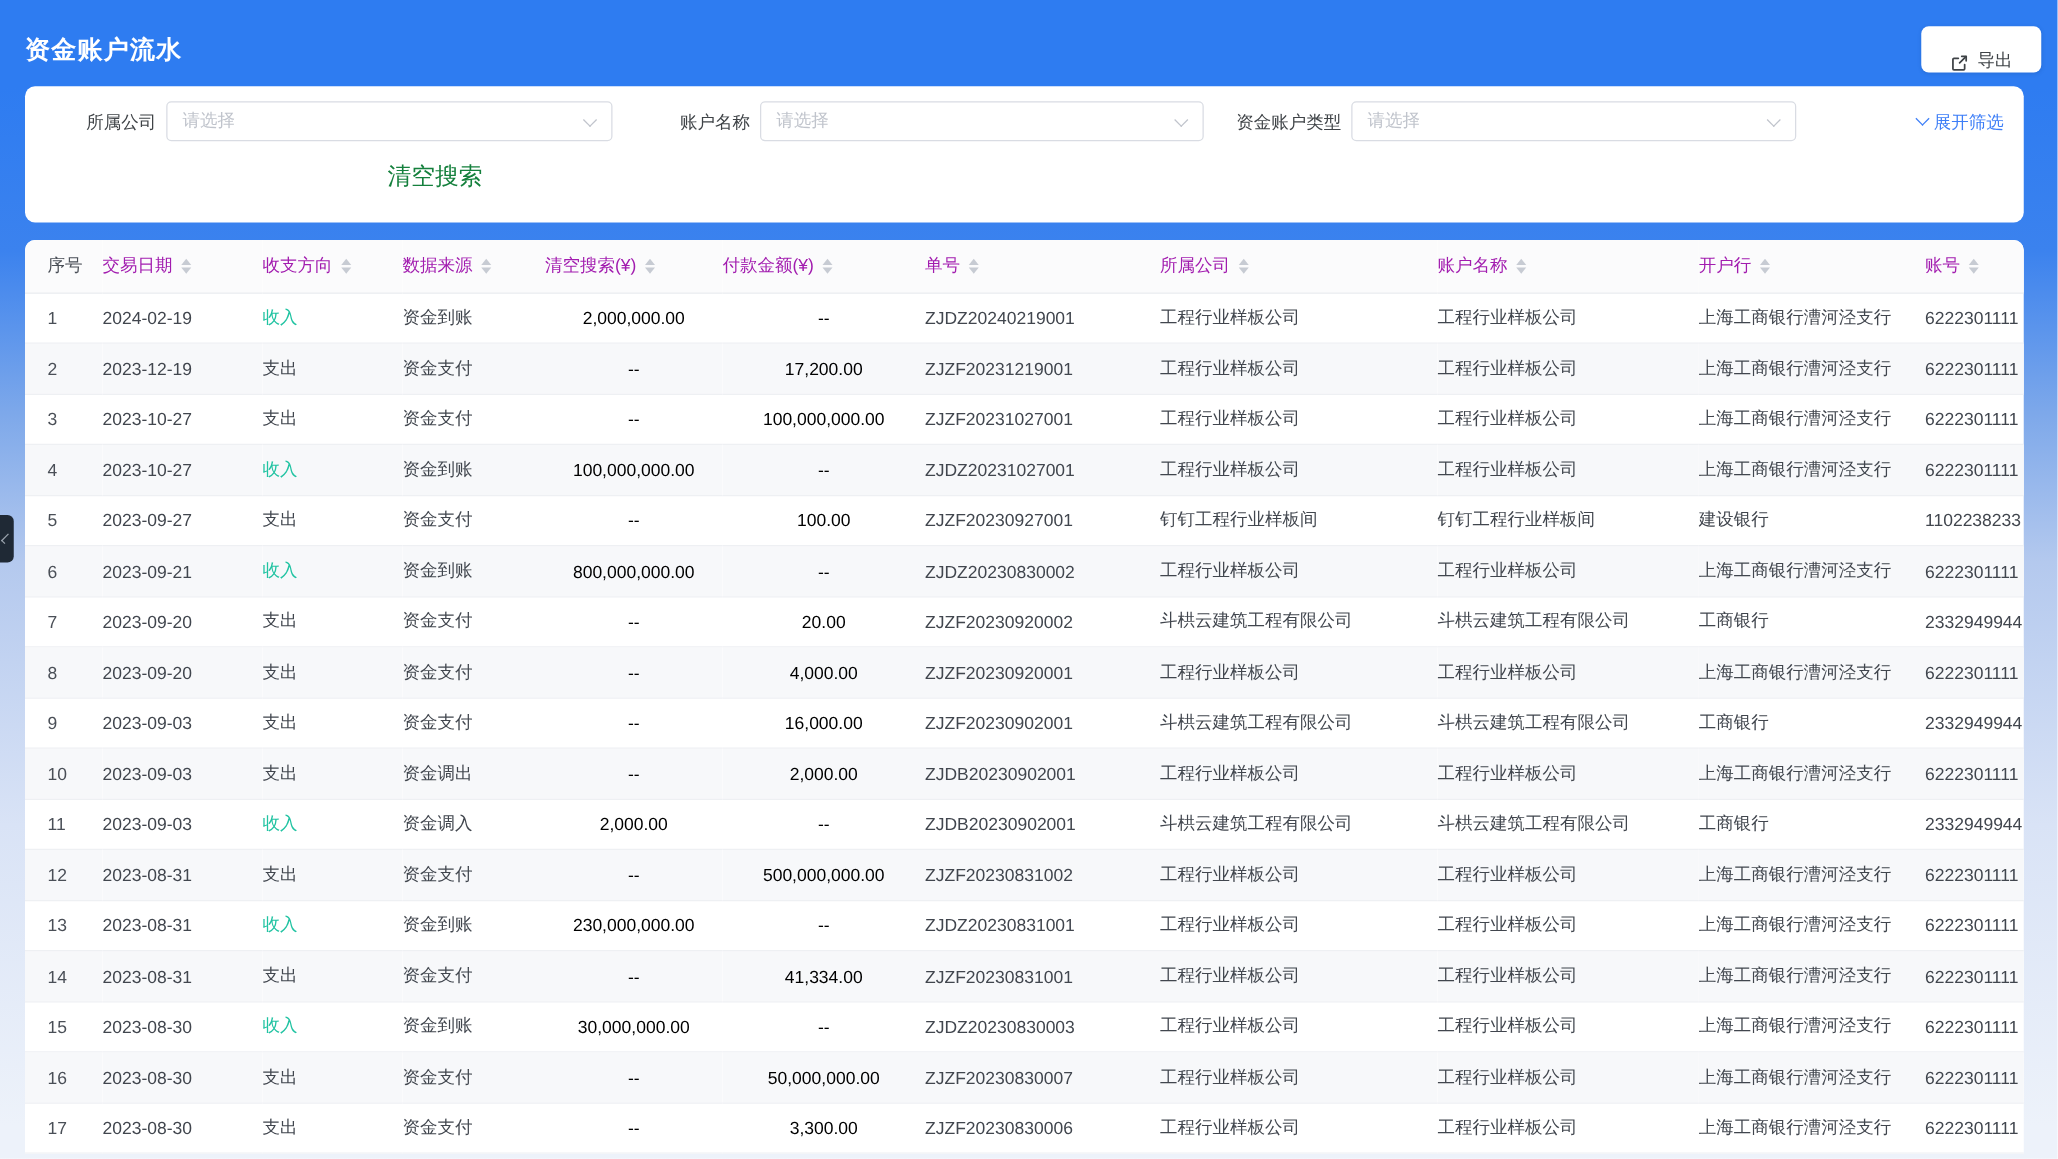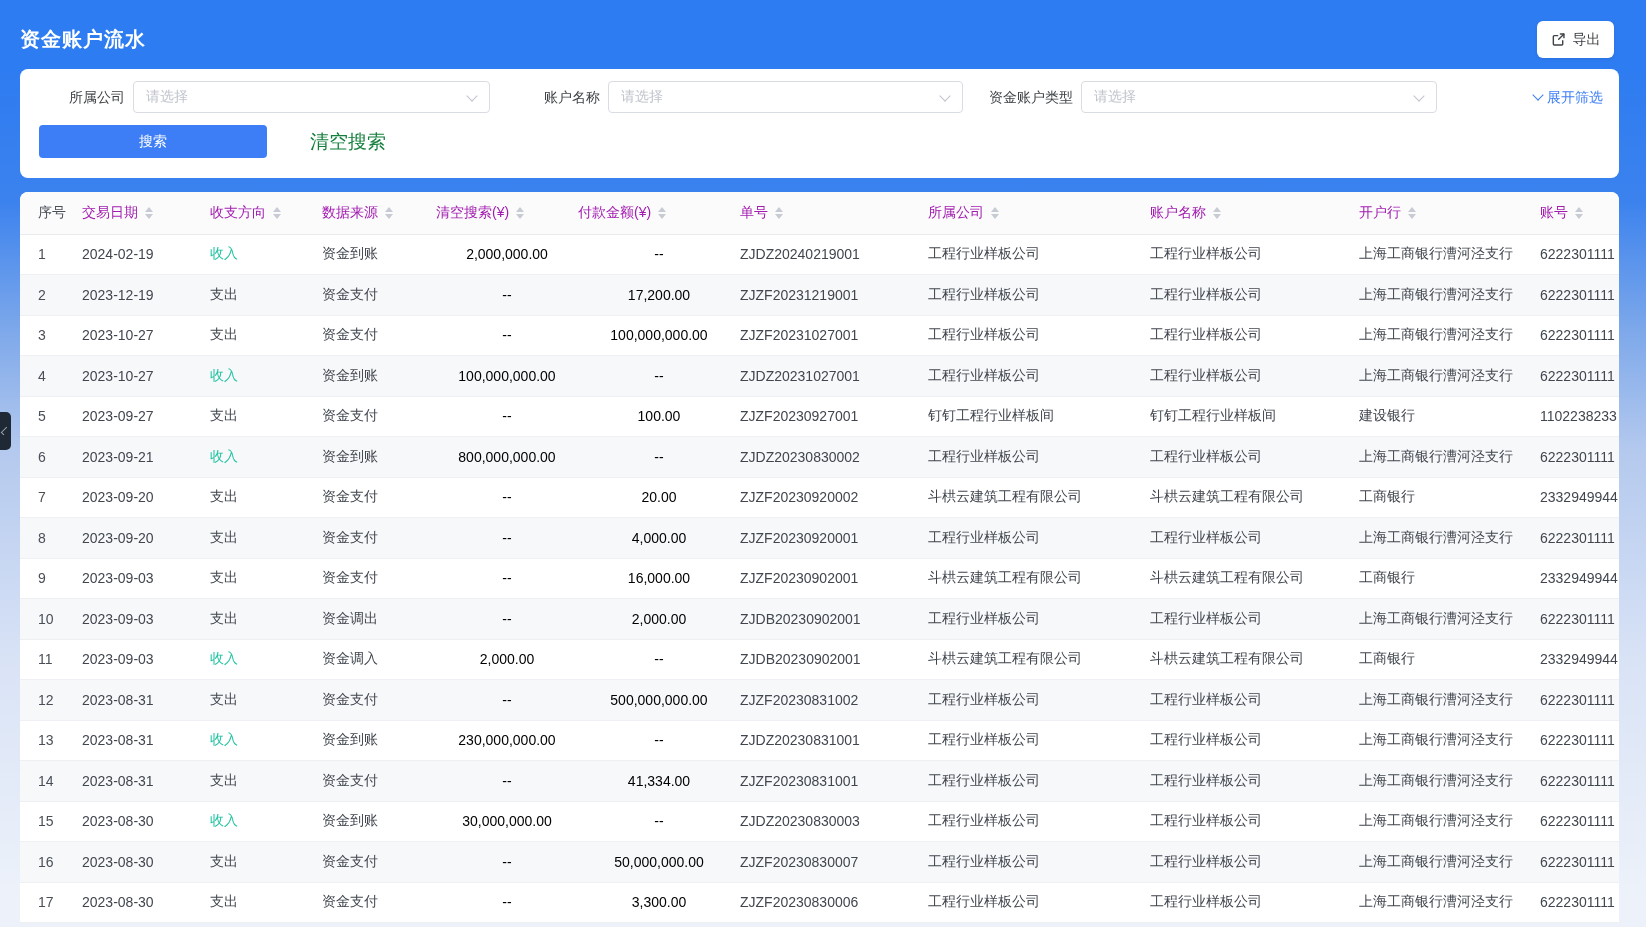--- a/index.html
+++ b/index.html
@@ -8,23 +8,23 @@
     font-family:"Liberation Sans","DejaVu Sans",sans-serif;
     font-size:14px; color:#3f4347; position:relative;
     background:linear-gradient(180deg,#2e7cf1 0px,#2e7cf1 70px,#3b82ee 200px,#7da8ea 330px,#b4c9ee 450px,#d9e3f6 660px,#edf2fa 900px);
   }
   
   .page-title {
     position:absolute; left:20px; top:26px;
     color:#ffffff; font-size:20px; font-weight:700; letter-spacing:1px;
   }
   .export-btn {
-    position:absolute; left:1537px; top:21px; width:77px; height:37px;
+    position:absolute; left:1537px; top:21px; width:96px; height:37px;
     background:#ffffff; border:none; border-radius:6px; cursor:pointer;
-    display:flex; align-items:center; justify-content:center; gap:7px;
+    display:flex; align-items:flex-end; justify-content:center; gap:7px;
     font-size:14px; color:#3f4347; box-shadow:0 1px 3px rgba(21,61,125,.18);
   }
   .export-btn svg { display:block; }
   
   .filter-card {
     position:absolute; left:20px; top:69px; width:1599px; height:109px;
     background:#ffffff; border-radius:8px;
   }
   .f-label { position:absolute; top:12px; height:32px; line-height:32px; text-align:right; color:#3f4347; }
   .f-label.l1 { left:5px;  width:100px; }
@@ -123,21 +123,20 @@
   <div class="select s3">
     <span class="ph">请选择</span>
     <i class="chev"></i>
   </div>
 
   <div class="expand-link">
     <i class="chev-d"></i>
     <span>展开筛选</span>
   </div>
 
-  <button class="search-btn">搜索</button>
   <span class="clear-link">清空搜索</span>
 </div>
 
 <div class="table-card">
   <table>
     <colgroup>
       <col style="width:62px">
         <col style="width:128px">
         <col style="width:112px">
         <col style="width:114px">

